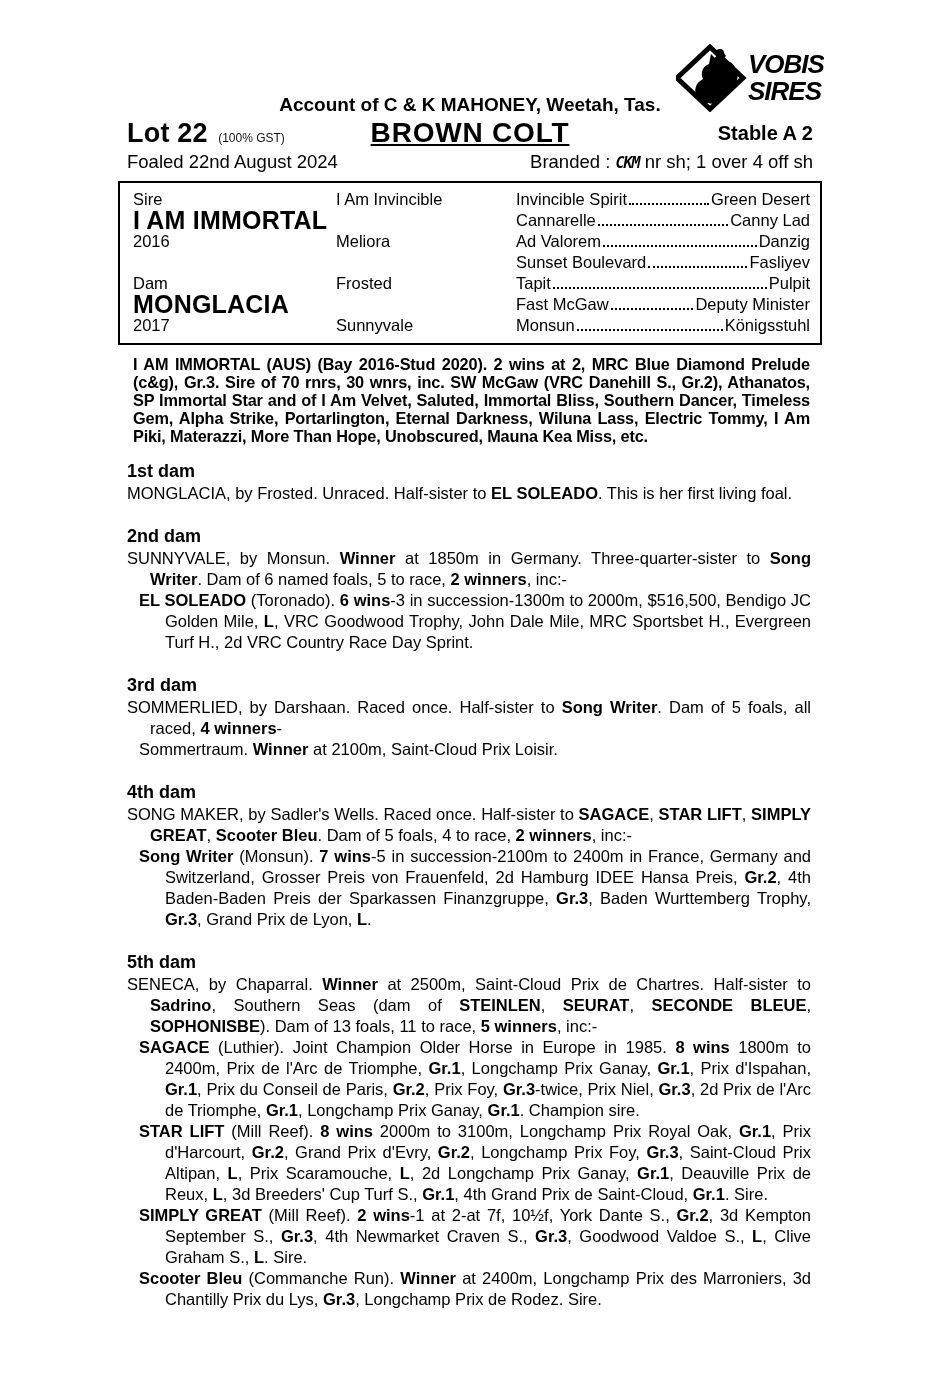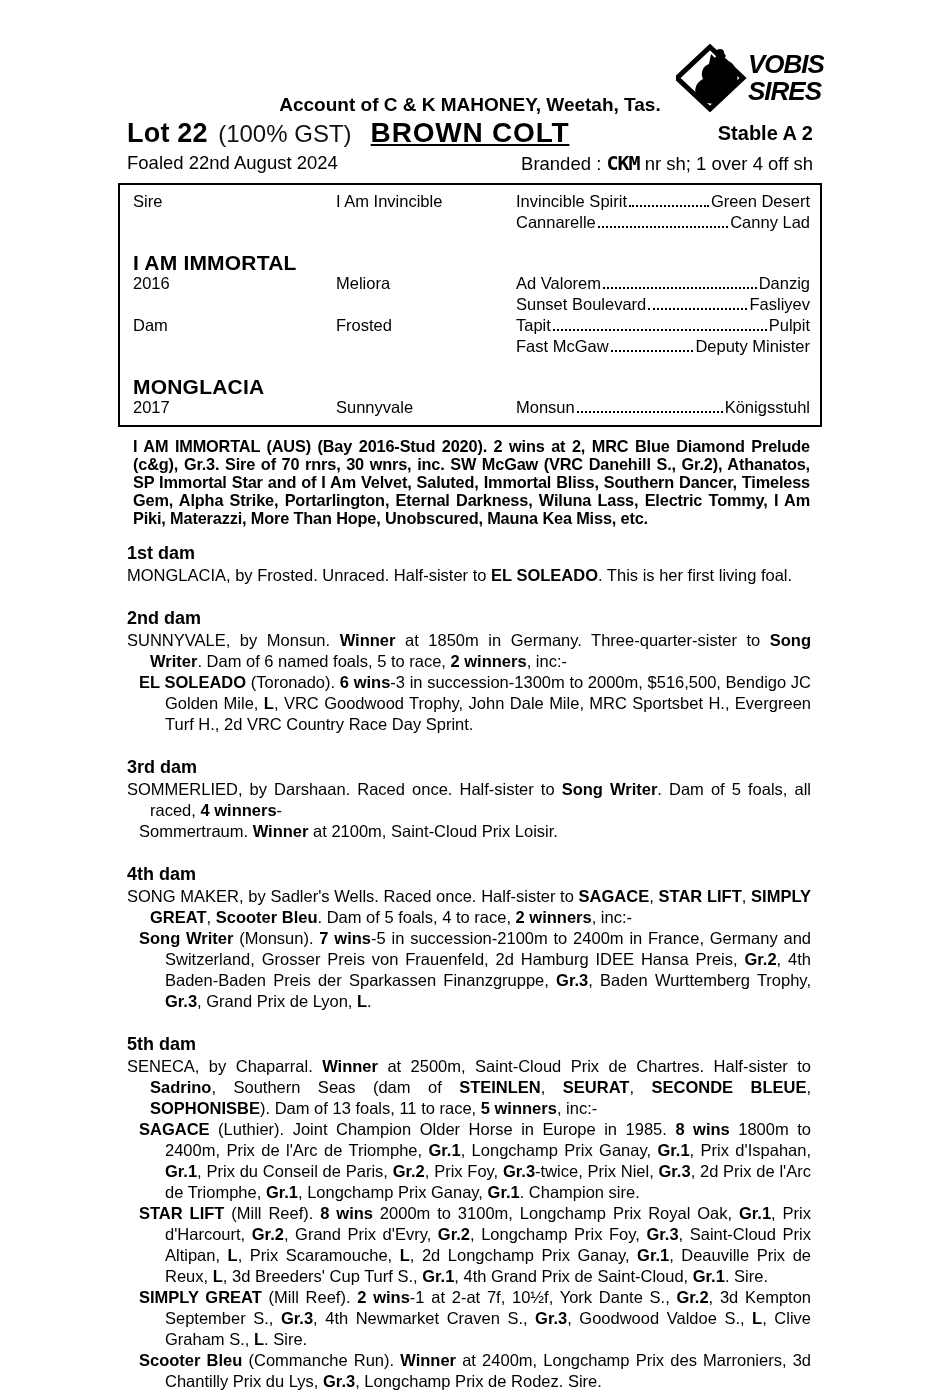--- a/index.html
+++ b/index.html
@@ -9,30 +9,30 @@
     -webkit-font-smoothing:antialiased;
   }
   .page{position:absolute;left:118px;top:0;width:704px;}
 
   
   .logo{position:absolute;top:44px;right:-2px;width:148px;height:68px;}
   .account{margin-top:94px;text-align:center;font-weight:700;font-size:19px;line-height:22px;}
   .lotrow{display:grid;grid-template-columns:1fr auto 1fr;align-items:center;margin-top:1px;padding:0 9px;}
   .lotleft{justify-self:start;white-space:nowrap;}
   .lot{font-weight:700;font-size:27px;letter-spacing:.2px;}
-  .gst{font-size:24px;margin-left:6px;color:#111;}
+  .gst{font-size:12px;margin-left:6px;color:#111;}
   .title{font-weight:700;font-size:28px;letter-spacing:.8px;line-height:32px;text-decoration:underline;}
   .stable{justify-self:end;font-weight:700;font-size:20px;}
   .metarow{display:flex;justify-content:space-between;align-items:center;margin-top:2px;padding:0 9px;font-size:18.5px;}
-  .brand{font-family:"DejaVu Sans Mono", monospace;font-weight:700;font-size:20px;letter-spacing:-1px;}
+  .brand{font-family:"DejaVu Sans Mono", monospace;font-weight:700;font-size:15px;letter-spacing:-1px;font-style:italic;}
 
   
   .pedbox{border:2px solid #000;margin-top:8px;padding:6px 10px 7px 13px;}
   .ped-row{display:grid;grid-template-columns:203px 180px 1fr;font-size:16.5px;line-height:21px;}
-  .ped-name{font-weight:700;font-size:21px;letter-spacing:.2px;margin-top:40px;}
+  .ped-name{font-weight:700;font-size:25px;letter-spacing:.2px;}
   .ped-c3{display:flex;align-items:baseline;min-width:0;}
   .gp-n,.gp-s{white-space:nowrap;}
   .dots{flex:1 1 auto;min-width:10px;border-bottom:2px dotted #000;margin:0 2px 4px 2px;}
 
   
   .sire-blurb{margin-top:10px;padding:0 12px 0 15px;font-weight:700;font-size:16.3px;
     line-height:18px;text-align:justify;letter-spacing:-.15px;}
 
   
   .sections{padding:0;}

